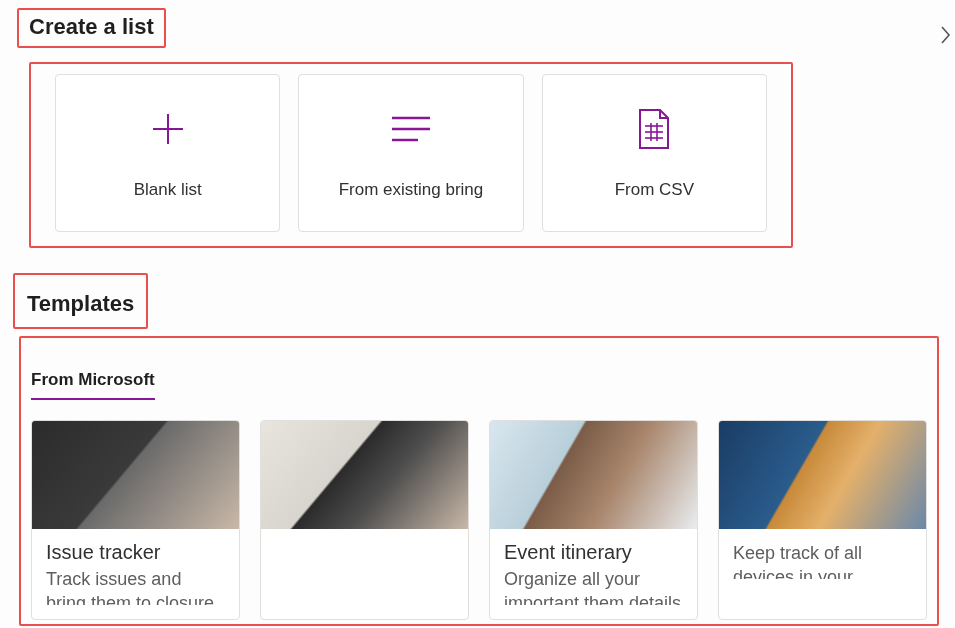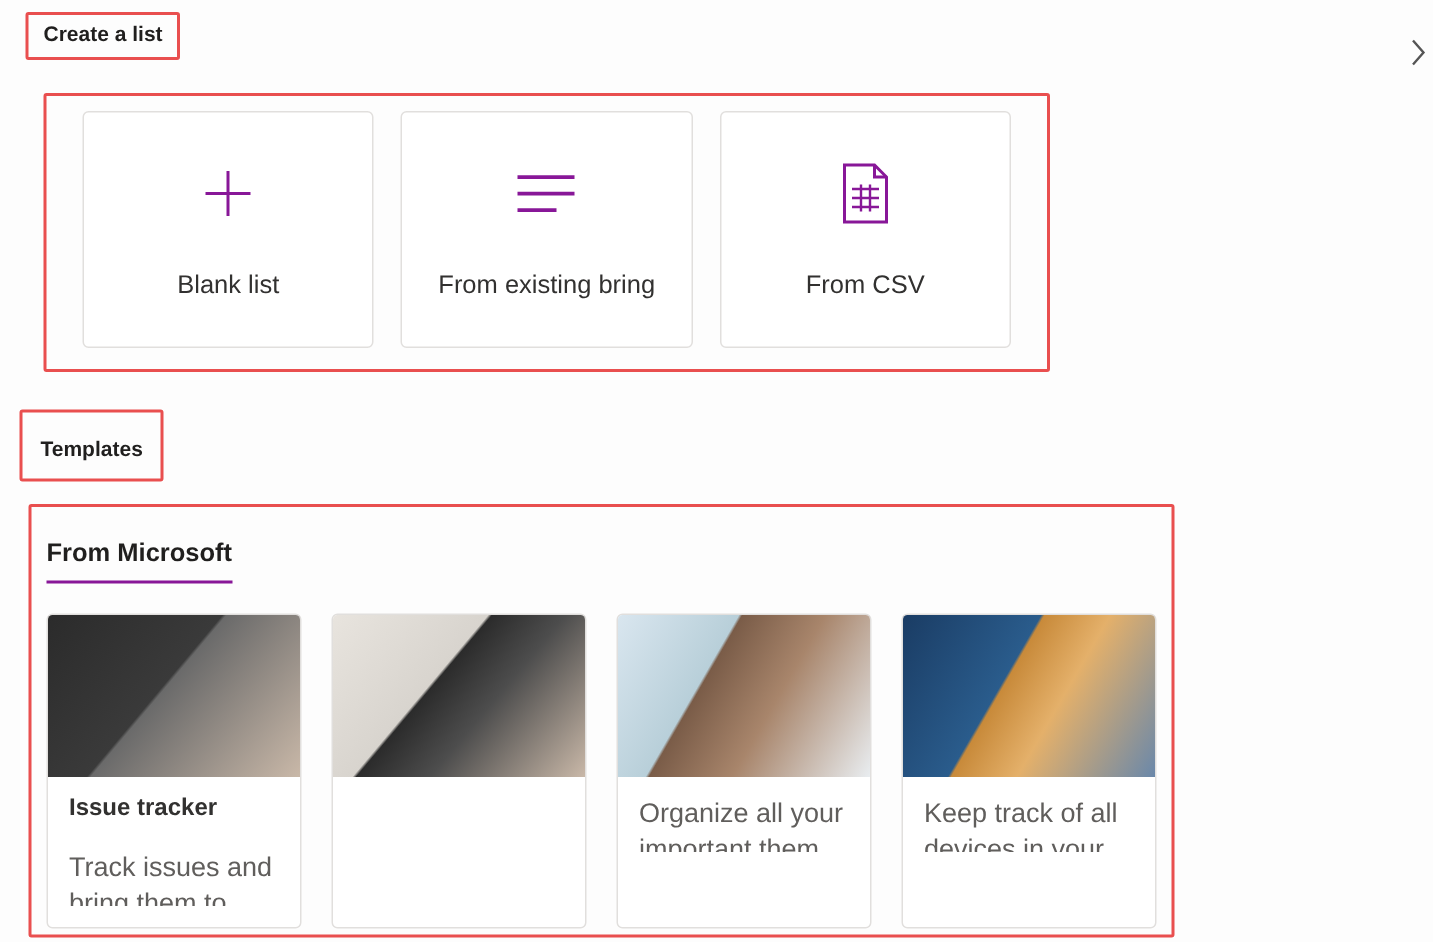--- a/index.html
+++ b/index.html
@@ -30,35 +30,35 @@
     cursor: pointer;
   }
 
   
   .hl {
     border: 2px solid var(--highlight);
     border-radius: 2px;
   }
 
   .section-title {
-    font-size: 14px;
+    font-size: 22px;
     font-weight: 600;
     color: #201F1E;
     display: inline-block;
     text-align: center;
   }
   .title-wrap-1 { position: absolute; left: 17px; top: 8px; padding: 4px 10px 6px; }
   .title-wrap-2 { position: absolute; left: 13px; top: 273px; padding: 16px 12px 10px; }
 
   
   .top-wrap {
     position: absolute;
     left: 29px;
     top: 62px;
-    width: 671px;
+    width: 764px;
     padding: 10px 24px 14px;
     display: flex;
     gap: 18px;
     align-items: center;
   }
   .create-card {
     flex: 1;
     height: 158px;
     background: #FFFFFF;
     border: 1px solid var(--border);
@@ -79,22 +79,22 @@
   .create-card .label {
     font-size: 17px;
     color: #323130;
   }
 
   
   .templates-wrap {
     position: absolute;
     left: 19px;
     top: 336px;
-    width: 764px;
-    padding: 13px 10px 4px;
+    width: 920px;
+    padding: 24px 10px 4px;
   }
   .tabs-row {
     display: flex;
     gap: 30px;
     margin-bottom: 20px;
   }
   .tab {
     font-size: 17px;
     padding: 8px 0 10px;
     color: var(--text-secondary);
@@ -125,21 +125,21 @@
     overflow: hidden;
     cursor: pointer;
     display: flex;
     flex-direction: column;
   }
   .thumb {
     height: 108px;
     display: block;
   }
   .template-body { padding: 12px 14px 14px; }
-  .template-title { font-size: 16px; font-weight: 700; margin-bottom: 18px; }
+  .template-title { font-size: 20px; font-weight: 400; margin-bottom: 3px; }
   .template-desc { font-size: 18px; color: var(--text-secondary); line-height: 1.35; height: 38px; overflow: hidden; }
 
   
   .thumb1 { background: linear-gradient(130deg,#2b2b2b 0%,#3a3a3a 45%,#6a6a6a 46%,#c9b8a8 100%); }
   .thumb2 { background: linear-gradient(130deg,#e8e4de 0%,#d8d4ce 40%,#2b2b2b 41%,#4d4d4d 60%,#c9b8a8 100%); }
   .thumb3 { background: linear-gradient(120deg,#d9e6ef 0%,#b8cfd9 35%,#7a5c48 36%,#a8856b 60%,#e9edf0 100%); }
   .thumb4 { background: linear-gradient(120deg,#1a3c64 0%,#2a5c8c 40%,#c88a3a 41%,#e4b06a 60%,#6a88aa 100%); }
 </style>
 </head>
 <body>
@@ -216,20 +216,21 @@
       </div>
     </div>
 
     <div class="template-card">
       <div class="thumb thumb2"></div>
     </div>
 
     <div class="template-card">
       <div class="thumb thumb3"></div>
       <div class="template-body">
+        <div class="template-title">Event itinerary</div>
         <div class="template-desc">Organize all your important them details i...</div>
       </div>
     </div>
 
     <div class="template-card">
       <div class="thumb thumb4"></div>
       <div class="template-body">
         <div class="template-desc">Keep track of all devices in your organization, and...</div>
       </div>
     </div>

